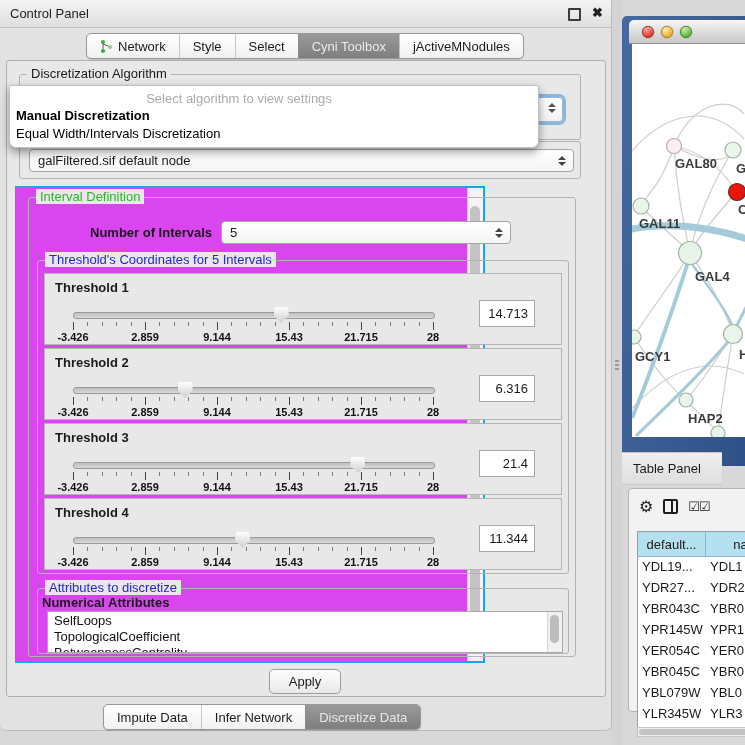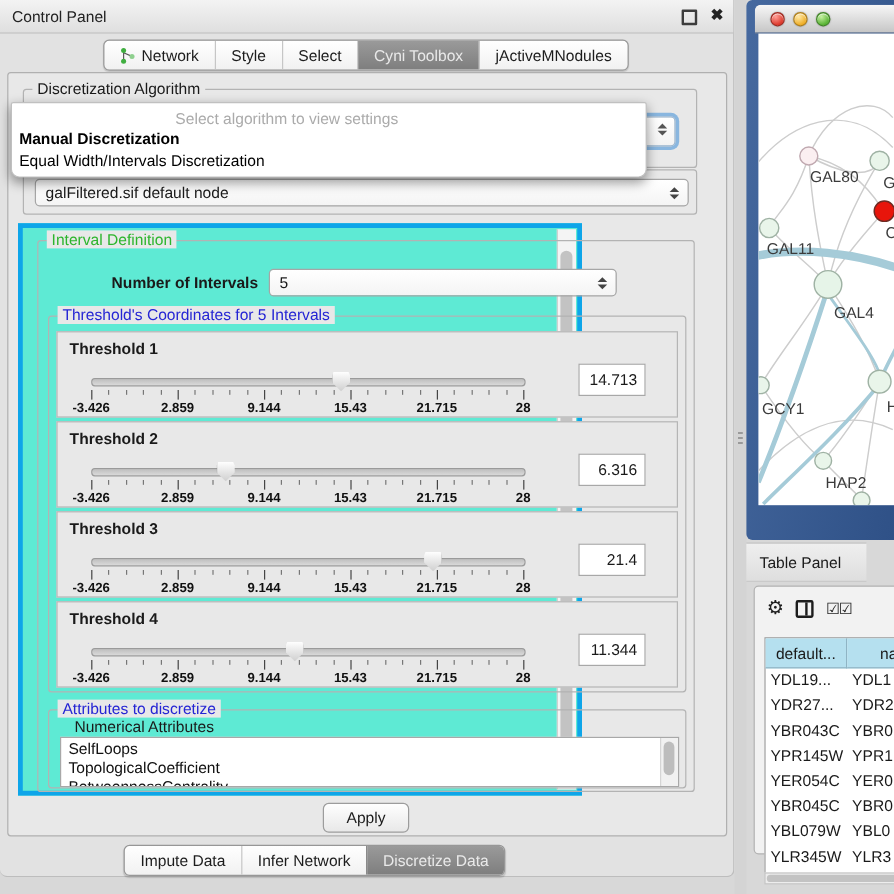--- a/index.html
+++ b/index.html
@@ -43,59 +43,59 @@
     background:linear-gradient(#fff,#f2f2f2);border:1px solid #9ab6d0;
     box-shadow:0 0 0 3px rgba(106,166,220,.75);}
 
   .popup{position:absolute;left:2px;top:24px;width:528px;height:61px;background:#fff;
     border:1px solid #c0c0c0;border-radius:2px 2px 7px 7px;box-shadow:0 4px 10px rgba(0,0,0,.4);z-index:5;}
   .popup .prompt{position:absolute;left:0;right:70px;top:5px;text-align:center;font-size:13px;color:#ababab;}
   .popup .item{position:absolute;left:6px;font-size:13px;color:#000;}
   .popup .item.b{font-weight:bold;top:22px;}
   .popup .item.r{top:40px;}
 
-  .scrollwrap{position:absolute;left:8px;top:125px;width:470px;height:477px;border:4px solid #0ea5e9;
-    background:#5eead4;box-sizing:border-box;}
+  .scrollwrap{position:absolute;left:8px;top:125px;width:470px;height:477px;border:1px solid #0ea5e9;
+    background:#d946ef;box-sizing:border-box;}
   .vscroll{position:absolute;right:1px;top:1px;bottom:1px;width:15px;background:#f4f4f4;border-left:1px solid #d0d0d0;}
   .vscroll .thumb{position:absolute;left:2px;width:10px;border-radius:6px;background:#c3c3c3;}
 
   .num-label{position:absolute;font-size:13px;font-weight:bold;}
 
   .thr-panel{position:absolute;left:6px;width:518px;height:72px;border:1px solid #b5b5b5;background:#e8e8e8;box-sizing:border-box;}
   .thr-label{position:absolute;left:10px;top:6px;font-size:13px;font-weight:bold;}
   .track{position:absolute;left:28px;top:38px;width:360px;height:5px;border-radius:3px;
     background:linear-gradient(#bfbfbf,#d9d9d9);border:1px solid #9a9a9a;}
   .thumb-sl{position:absolute;top:-6px;width:15px;height:16px;margin-left:-8px;
     background:linear-gradient(#fefefe,#cfcfcf);clip-path:polygon(8% 0,92% 0,100% 18%,100% 55%,50% 100%,0 55%,0 18%);
     filter:drop-shadow(0 0 1px #777);}
   .ticksrow{position:absolute;left:28px;top:48px;width:360px;height:9px;}
   .ticksrow i{position:absolute;top:0;width:1px;background:#777;height:4px;}
   .ticksrow i.major{height:8px;background:#444;}
   .scalerow{position:absolute;left:28px;top:57px;width:360px;height:12px;font-size:11px;font-weight:bold;color:#111;}
   .scalerow span{position:absolute;transform:translateX(-50%);white-space:nowrap;}
   .valbox{position:absolute;left:434px;top:26px;width:56px;height:27px;background:#fff;border:1px solid #a8a8a8;
     box-sizing:border-box;font-size:13px;text-align:right;padding:5px 6px 0 0;}
 
-  .attr-sub{position:absolute;font-size:13px;font-weight:normal;margin-left:17px;}
+  .attr-sub{position:absolute;font-size:13px;font-weight:bold;}
   .attr-list{position:absolute;background:#fff;border:1px solid #a8a8a8;box-sizing:border-box;overflow:hidden;}
   .attr-item{font-size:13px;padding:1px 0 0 6px;line-height:15px;color:#111;}
   .list-vscroll{position:absolute;right:0;top:0;bottom:0;width:14px;background:#f1f1f1;border-left:1px solid #d5d5d5;}
   .list-vscroll .thumb{position:absolute;left:2px;top:3px;width:9px;height:30px;border-radius:5px;background:#bdbdbd;}
 
   .apply-btn{position:absolute;left:262px;top:608px;width:70px;height:23px;font-size:13px;
     background:linear-gradient(#fefefe,#e8e8e8);border:1px solid #9c9c9c;border-radius:5px;
     display:flex;align-items:center;justify-content:center;}
 
   
   .divider-strip{position:absolute;left:612px;top:0;width:10px;height:745px;background:#d4d4d4;}
   .grip{position:absolute;left:615px;top:360px;width:4px;height:10px;
     background:repeating-linear-gradient(#9a9a9a 0 2px,transparent 2px 4px);}
 
-  .net-window{position:absolute;left:622px;top:0;width:123px;height:450px;
-    background:linear-gradient(100deg,#46699f,#2f5187);border-radius:5px 0 0 5px;}
+  .net-window{position:absolute;left:622px;top:16px;width:123px;height:450px;
+    background:linear-gradient(100deg,#46699f,#2f5187);border-radius:5px 0 0 5px;font-weight:bold;}
   .net-titlebar{position:absolute;left:7px;top:4px;right:0;height:24px;
     background:linear-gradient(#f7f7f7,#c6c6c6);border-bottom:1px solid #919191;border-radius:5px 0 0 0;
     display:flex;align-items:center;gap:7px;padding-left:13px;box-sizing:border-box;}
   .light{width:12px;height:12px;border-radius:50%;box-shadow:inset 0 1px 1px rgba(255,255,255,.7),0 0 1px #555;}
   .light.red{background:radial-gradient(circle at 35% 30%,#ff9d94,#dd3a2d 70%);border:1px solid #a02a20;box-sizing:border-box;}
   .light.yellow{background:radial-gradient(circle at 35% 30%,#ffe9a8,#efaf29 70%);border:1px solid #b07f19;box-sizing:border-box;}
   .light.green{background:radial-gradient(circle at 35% 30%,#c5f0a0,#59b434 70%);border:1px solid #3f8524;box-sizing:border-box;}
   .net-canvas{position:absolute;left:10px;top:28px;width:113px;height:393px;background:#fff;overflow:hidden;}
 
   .tp-header{position:absolute;left:622px;top:452px;width:100px;height:31px;

